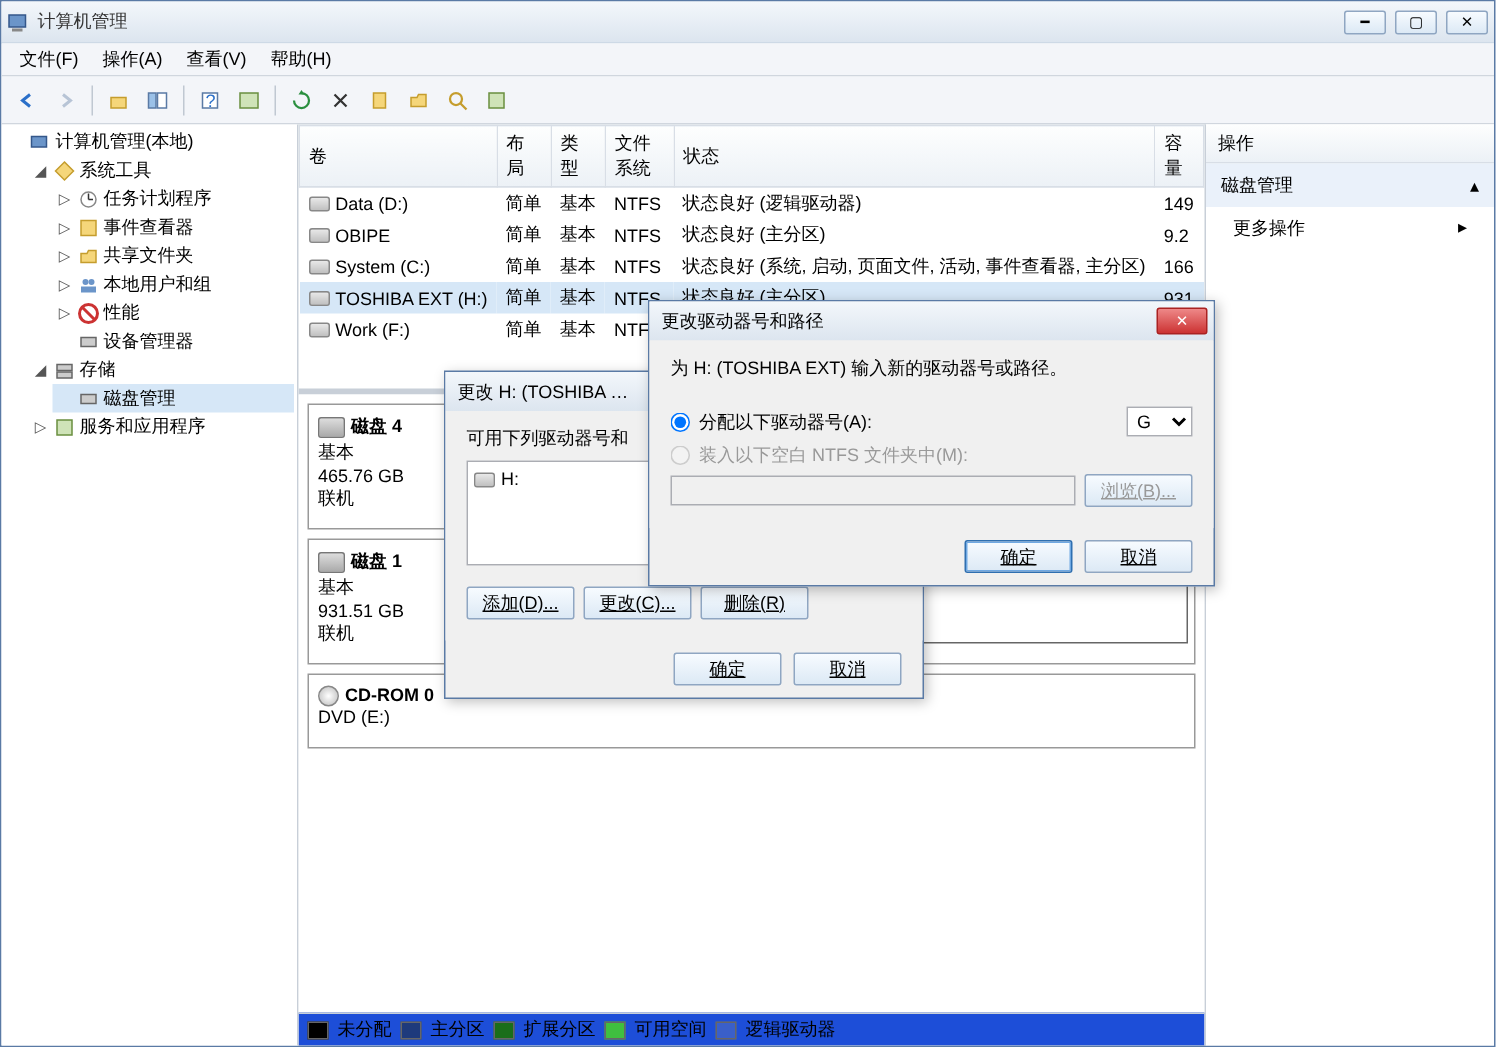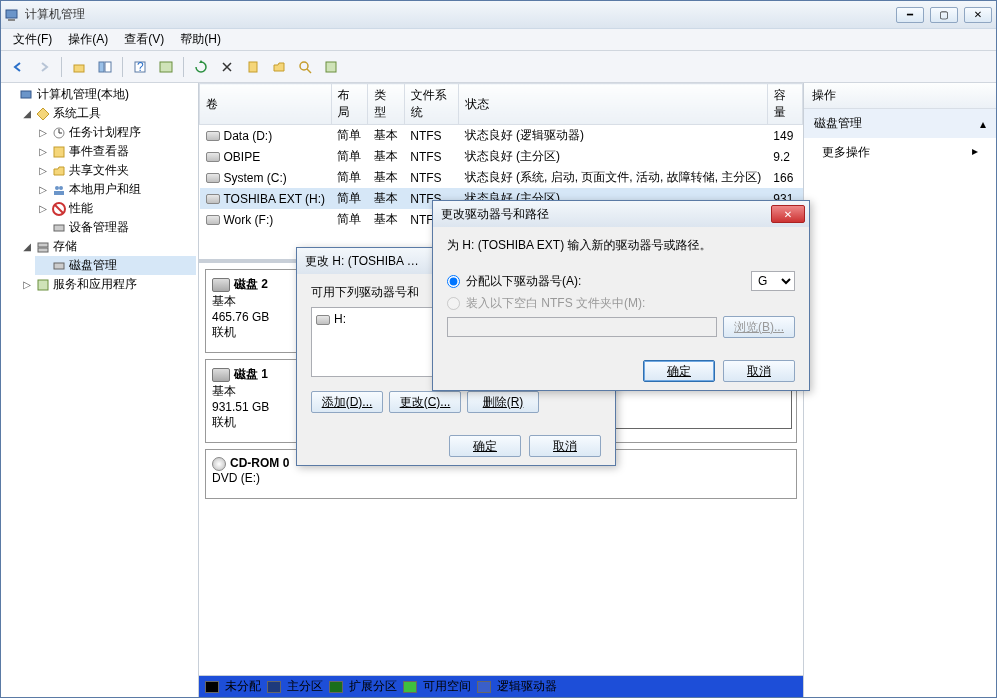--- a/index.html
+++ b/index.html
@@ -300,21 +300,21 @@
                   <td>基本</td>
                   <td>NTFS</td>
                   <td>状态良好 (主分区)</td>
                   <td>9.2</td>
                 </tr>
                 <tr>
                   <td><span class="vicon"></span>System (C:)</td>
                   <td>简单</td>
                   <td>基本</td>
                   <td>NTFS</td>
-                  <td>状态良好 (系统, 启动, 页面文件, 活动, 故障转储, 主分区)</td>
+                  <td>状态良好 (系统, 启动, 页面文件, 活动, 事件查看器, 主分区)</td>
                   <td>166</td>
                 </tr>
                 <tr class="selected">
                   <td><span class="vicon"></span>TOSHIBA EXT (H:)</td>
                   <td>简单</td>
                   <td>基本</td>
                   <td>NTFS</td>
                   <td>状态良好 (主分区)</td>
                   <td>931</td>
                 </tr>
@@ -326,21 +326,21 @@
                   <td>状态良好 (主分区)</td>
                   <td>140</td>
                 </tr>
               </tbody>
           </table>
         </div>
 
         <div class="disk-area">
           <div class="disk-row">
             <div class="disk-label">
-              <div><span class="disk-icon"></span><span class="dtitle">磁盘 2</span></div>
+              <div><span class="disk-icon"></span><span class="dtitle">磁盘 4</span></div>
               <div>基本</div>
               <div>465.76 GB</div>
               <div>联机</div>
             </div>
             <div class="disk-parts">
               <div style="position:absolute; right:6px; top:6px; width:110px;">
                 <div class="part-box green" style="height:70px;">
                   <div style="text-align:right">:)</div>
                   <div>GB NTFS</div>
                   <div>好 (逻辑驱</div>

